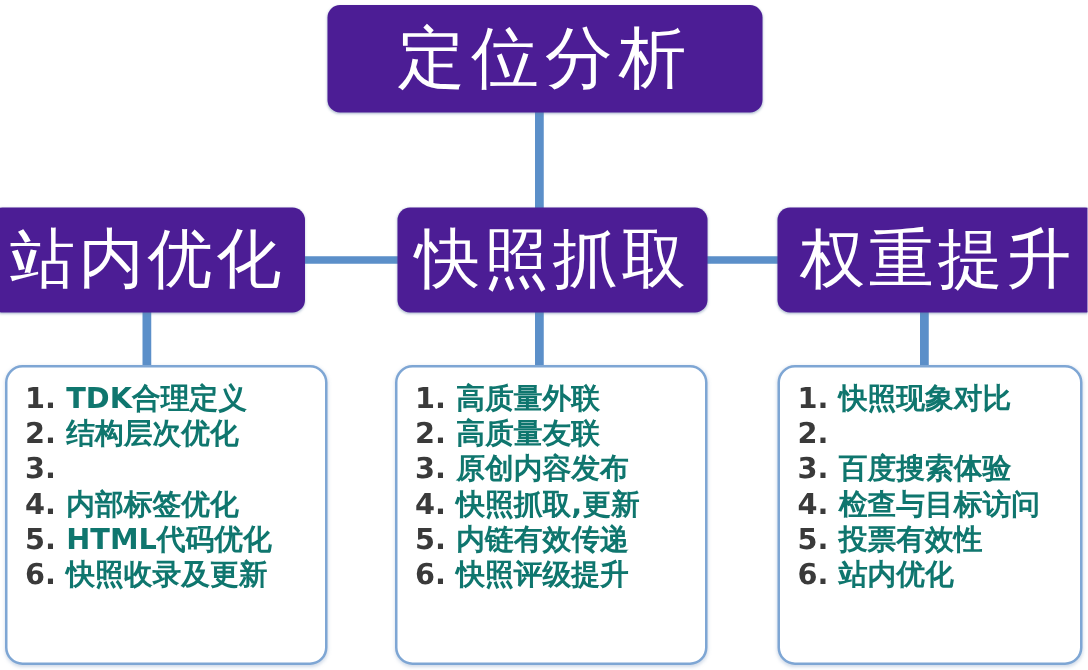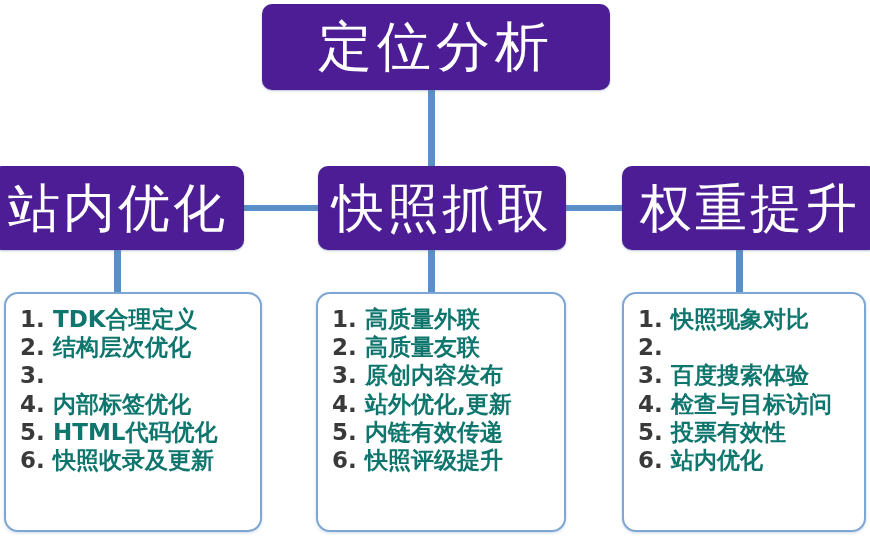--- a/index.html
+++ b/index.html
@@ -159,21 +159,21 @@
         <li>
           <span class="li-num">2.</span>
           <span class="li-text">高质量友联</span>
         </li>
         <li>
           <span class="li-num">3.</span>
           <span class="li-text">原创内容发布</span>
         </li>
         <li>
           <span class="li-num">4.</span>
-          <span class="li-text">站外优化,更新</span>
+          <span class="li-text">快照抓取,更新</span>
         </li>
         <li>
           <span class="li-num">5.</span>
           <span class="li-text">内链有效传递</span>
         </li>
         <li>
           <span class="li-num">6.</span>
           <span class="li-text">快照评级提升</span>
         </li>
       </ol>

